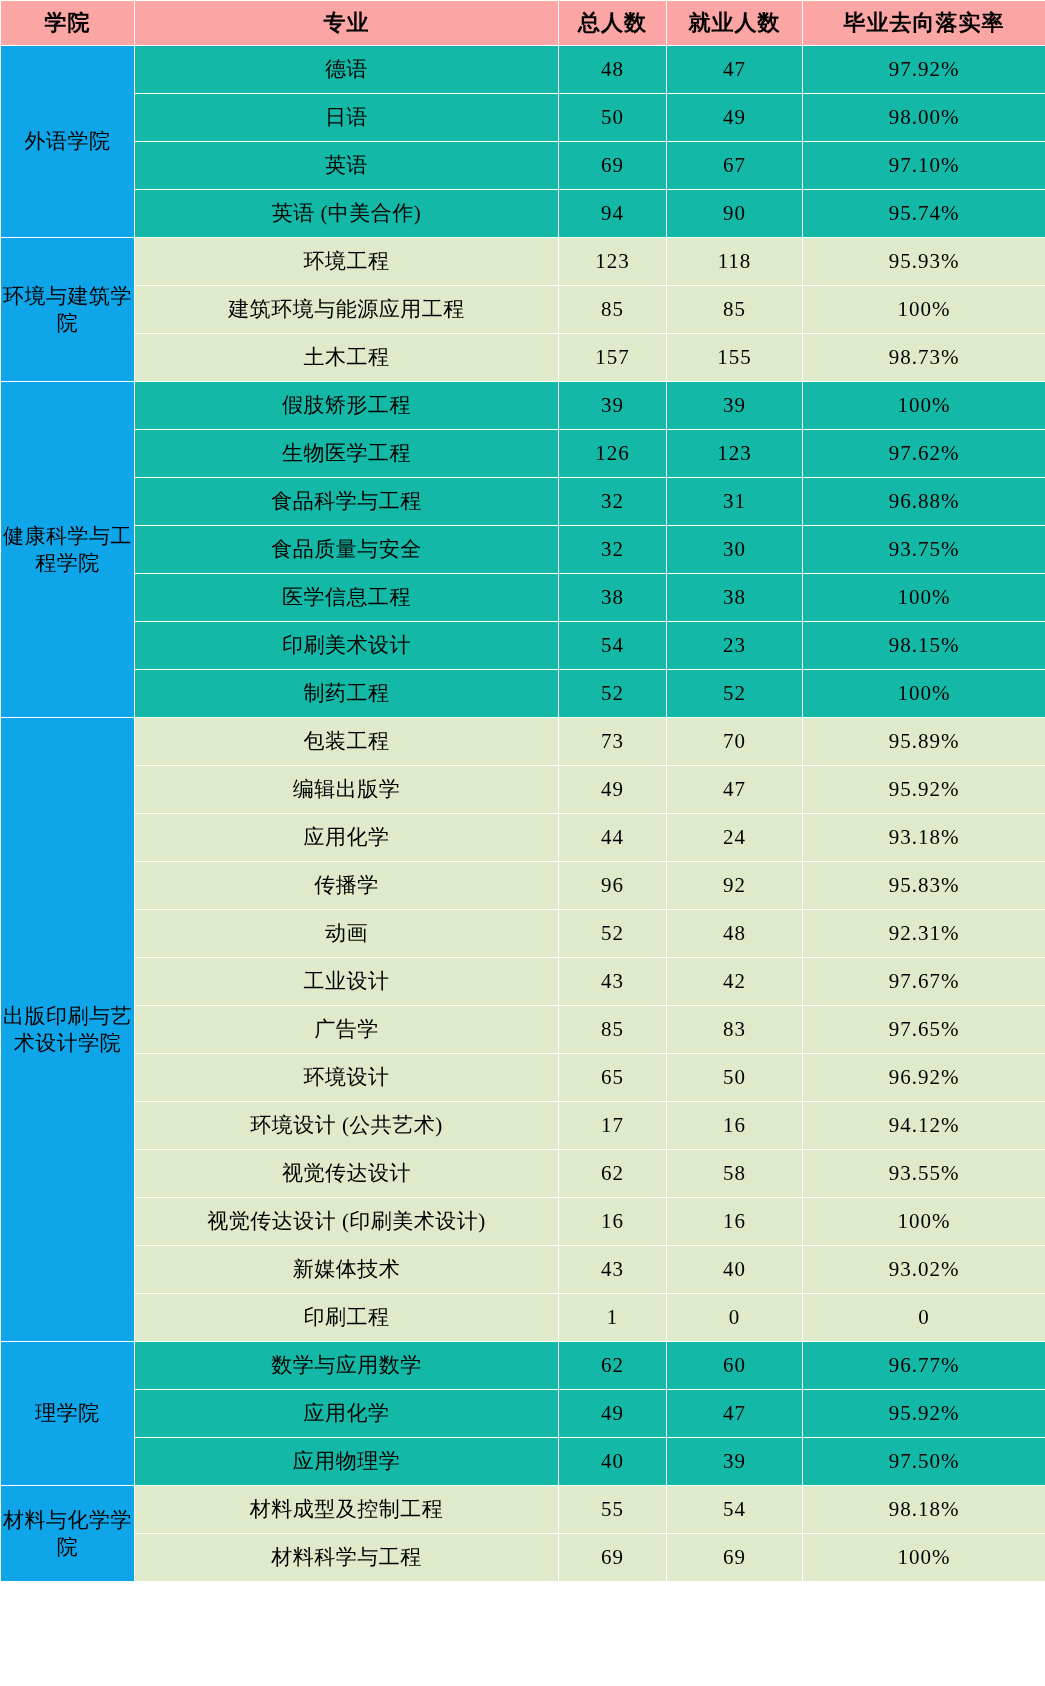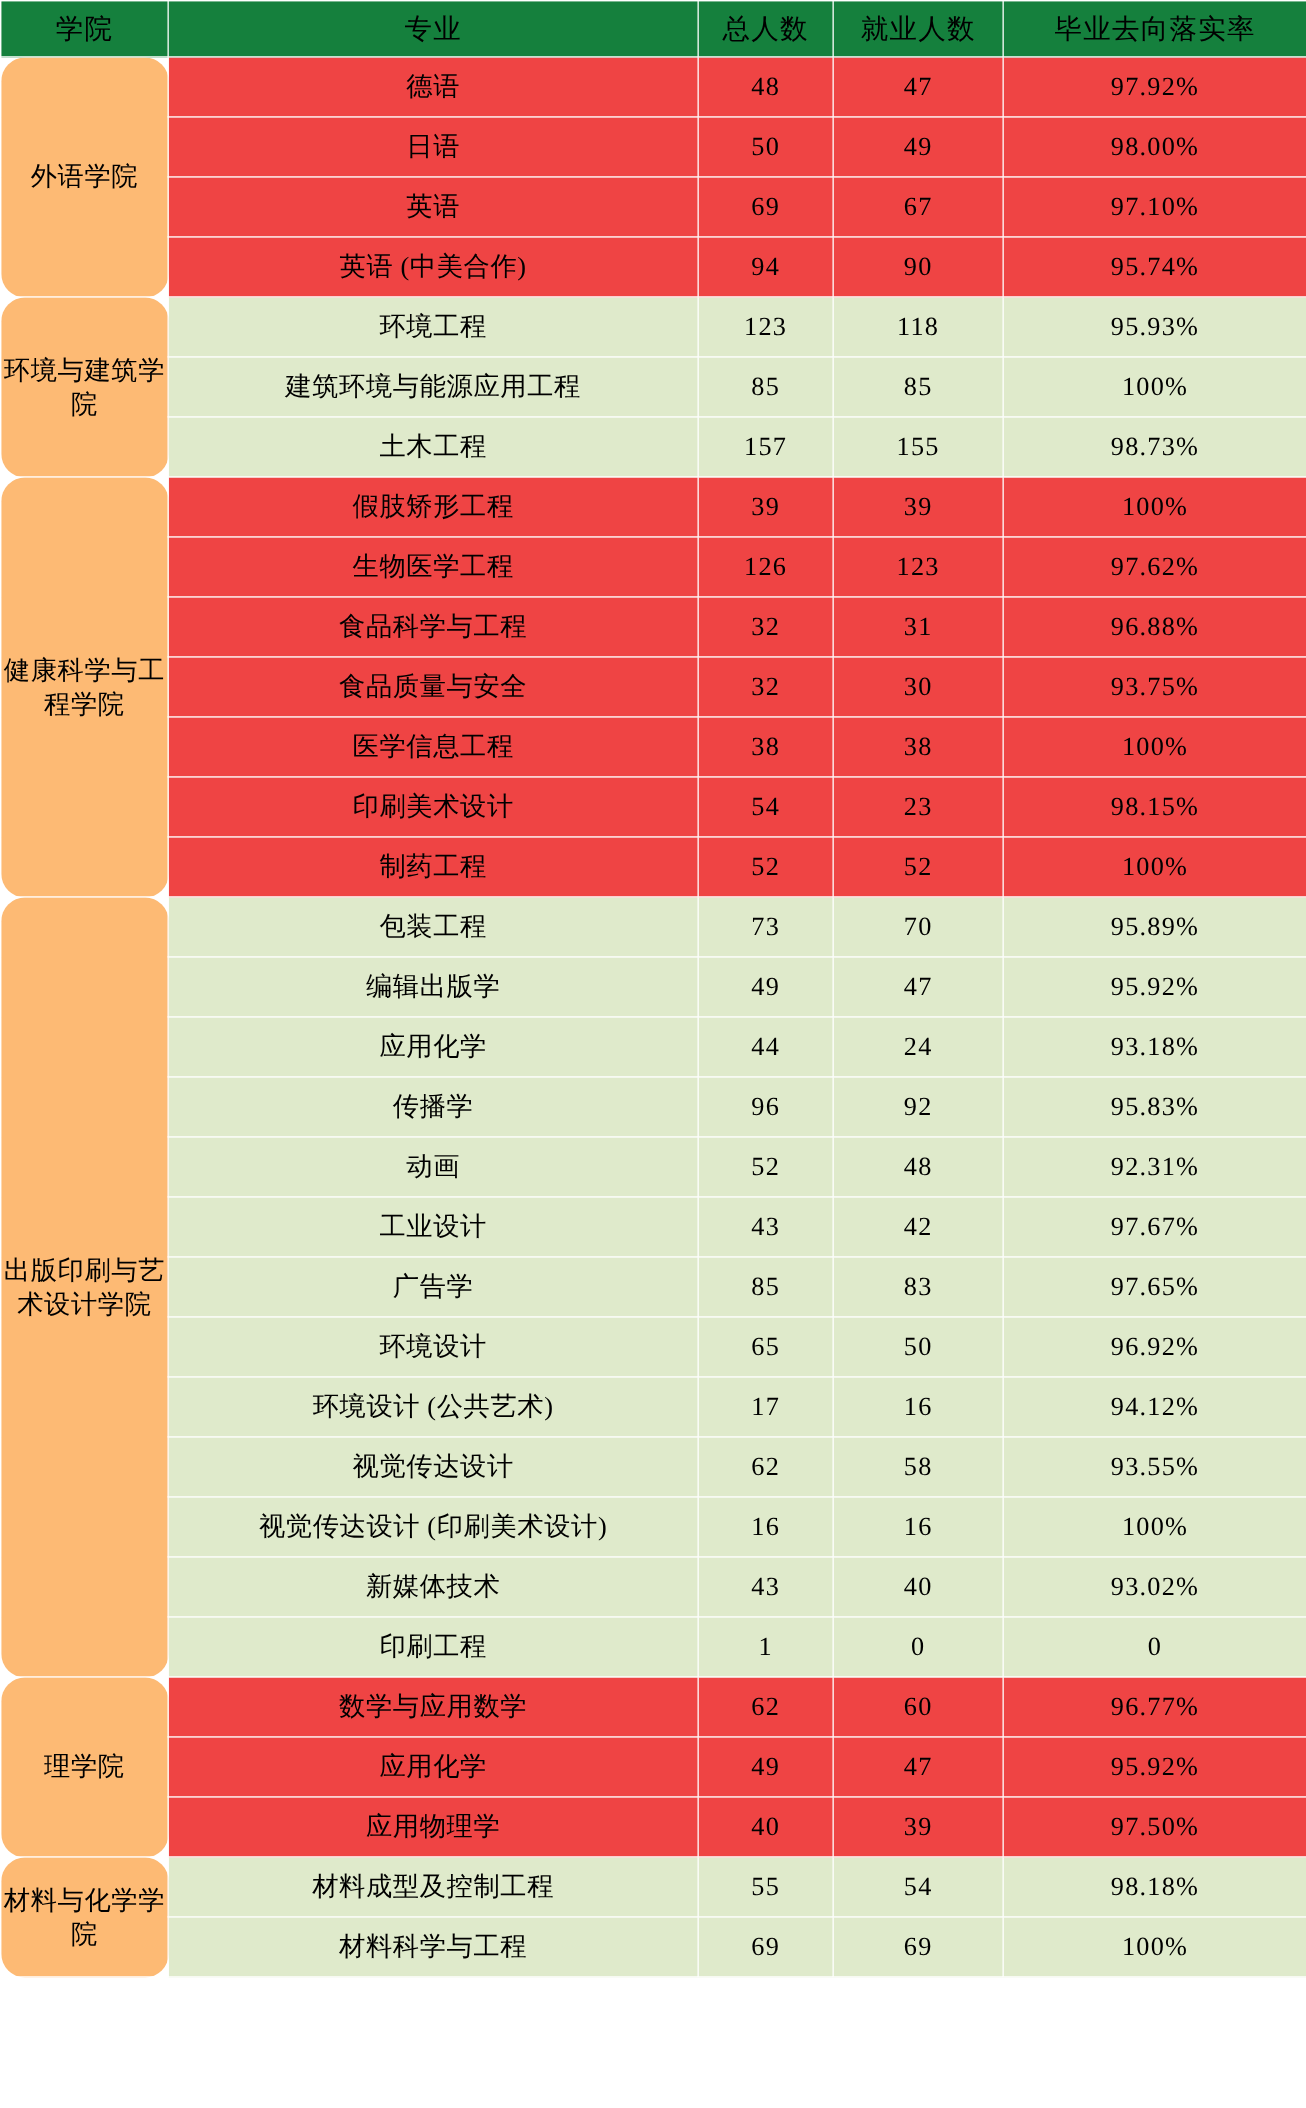--- a/index.html
+++ b/index.html
@@ -25,44 +25,43 @@
 
   #emp-table th, #emp-table td {
     border: 1px solid #ffffff;
     padding: 0;
     text-align: center;
     vertical-align: middle;
     font-size: 21px;
     line-height: 1.25;
   }
   #emp-table thead th {
-    background: #15803d;
+    background: #fca5a5;
     height: 44px;
-    font-weight: normal;
+    font-weight: bold;
     font-size: 22px;
     letter-spacing: 1px;
   }
   #emp-table tbody td {
     height: 47px;
   }
   td.college {
-    background: #fdba74;
+    background: #0ea5e9;
     font-size: 21px;
     letter-spacing: 0.5px;
     padding: 0 6px;
     line-height: 1.35;
-    border-radius: 19px;
   }
   td.major {
     text-align: left;
     padding-left: 16px;
     letter-spacing: 0.5px;
   }
   tr.band-a td.major, tr.band-a td.num, tr.band-a td.rate {
-    background: #ef4444;
+    background: #14b8a6;
   }
   tr.band-b td.major, tr.band-b td.num, tr.band-b td.rate {
     background: #dfeacb;
   }
   td.num, td.rate {
     font-family: "Liberation Serif", "DejaVu Serif", serif;
     letter-spacing: 1px;
   }
 </style>
 </head>

